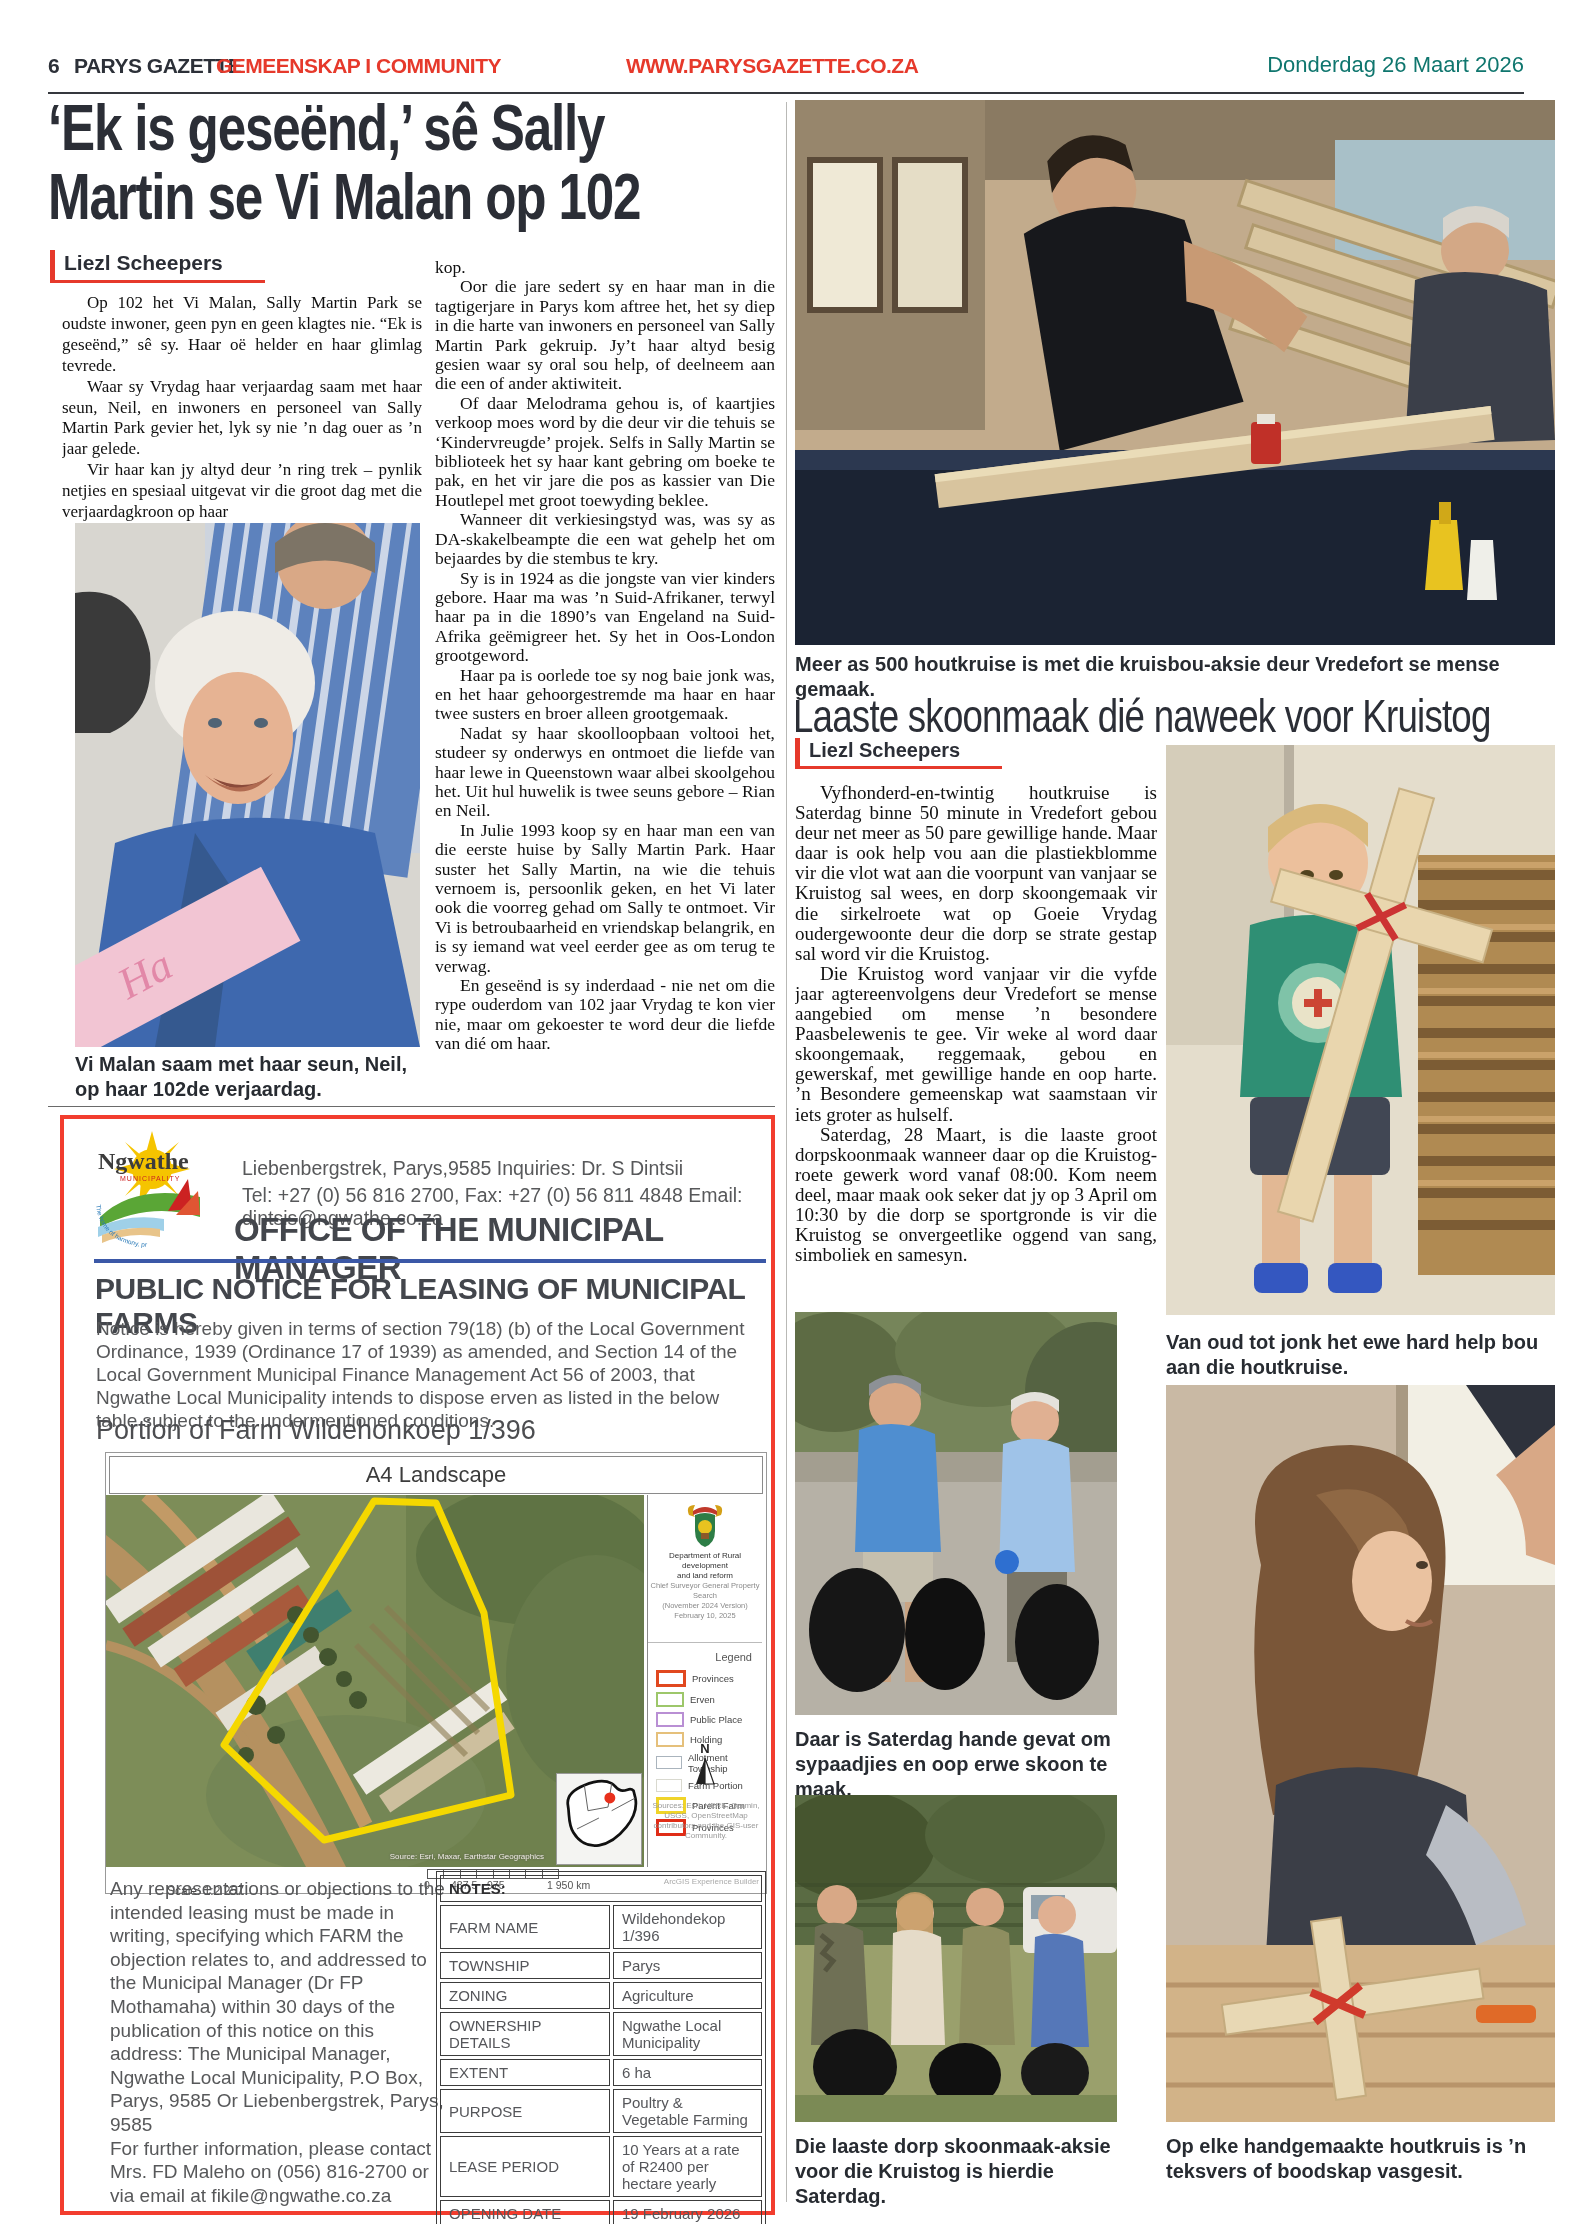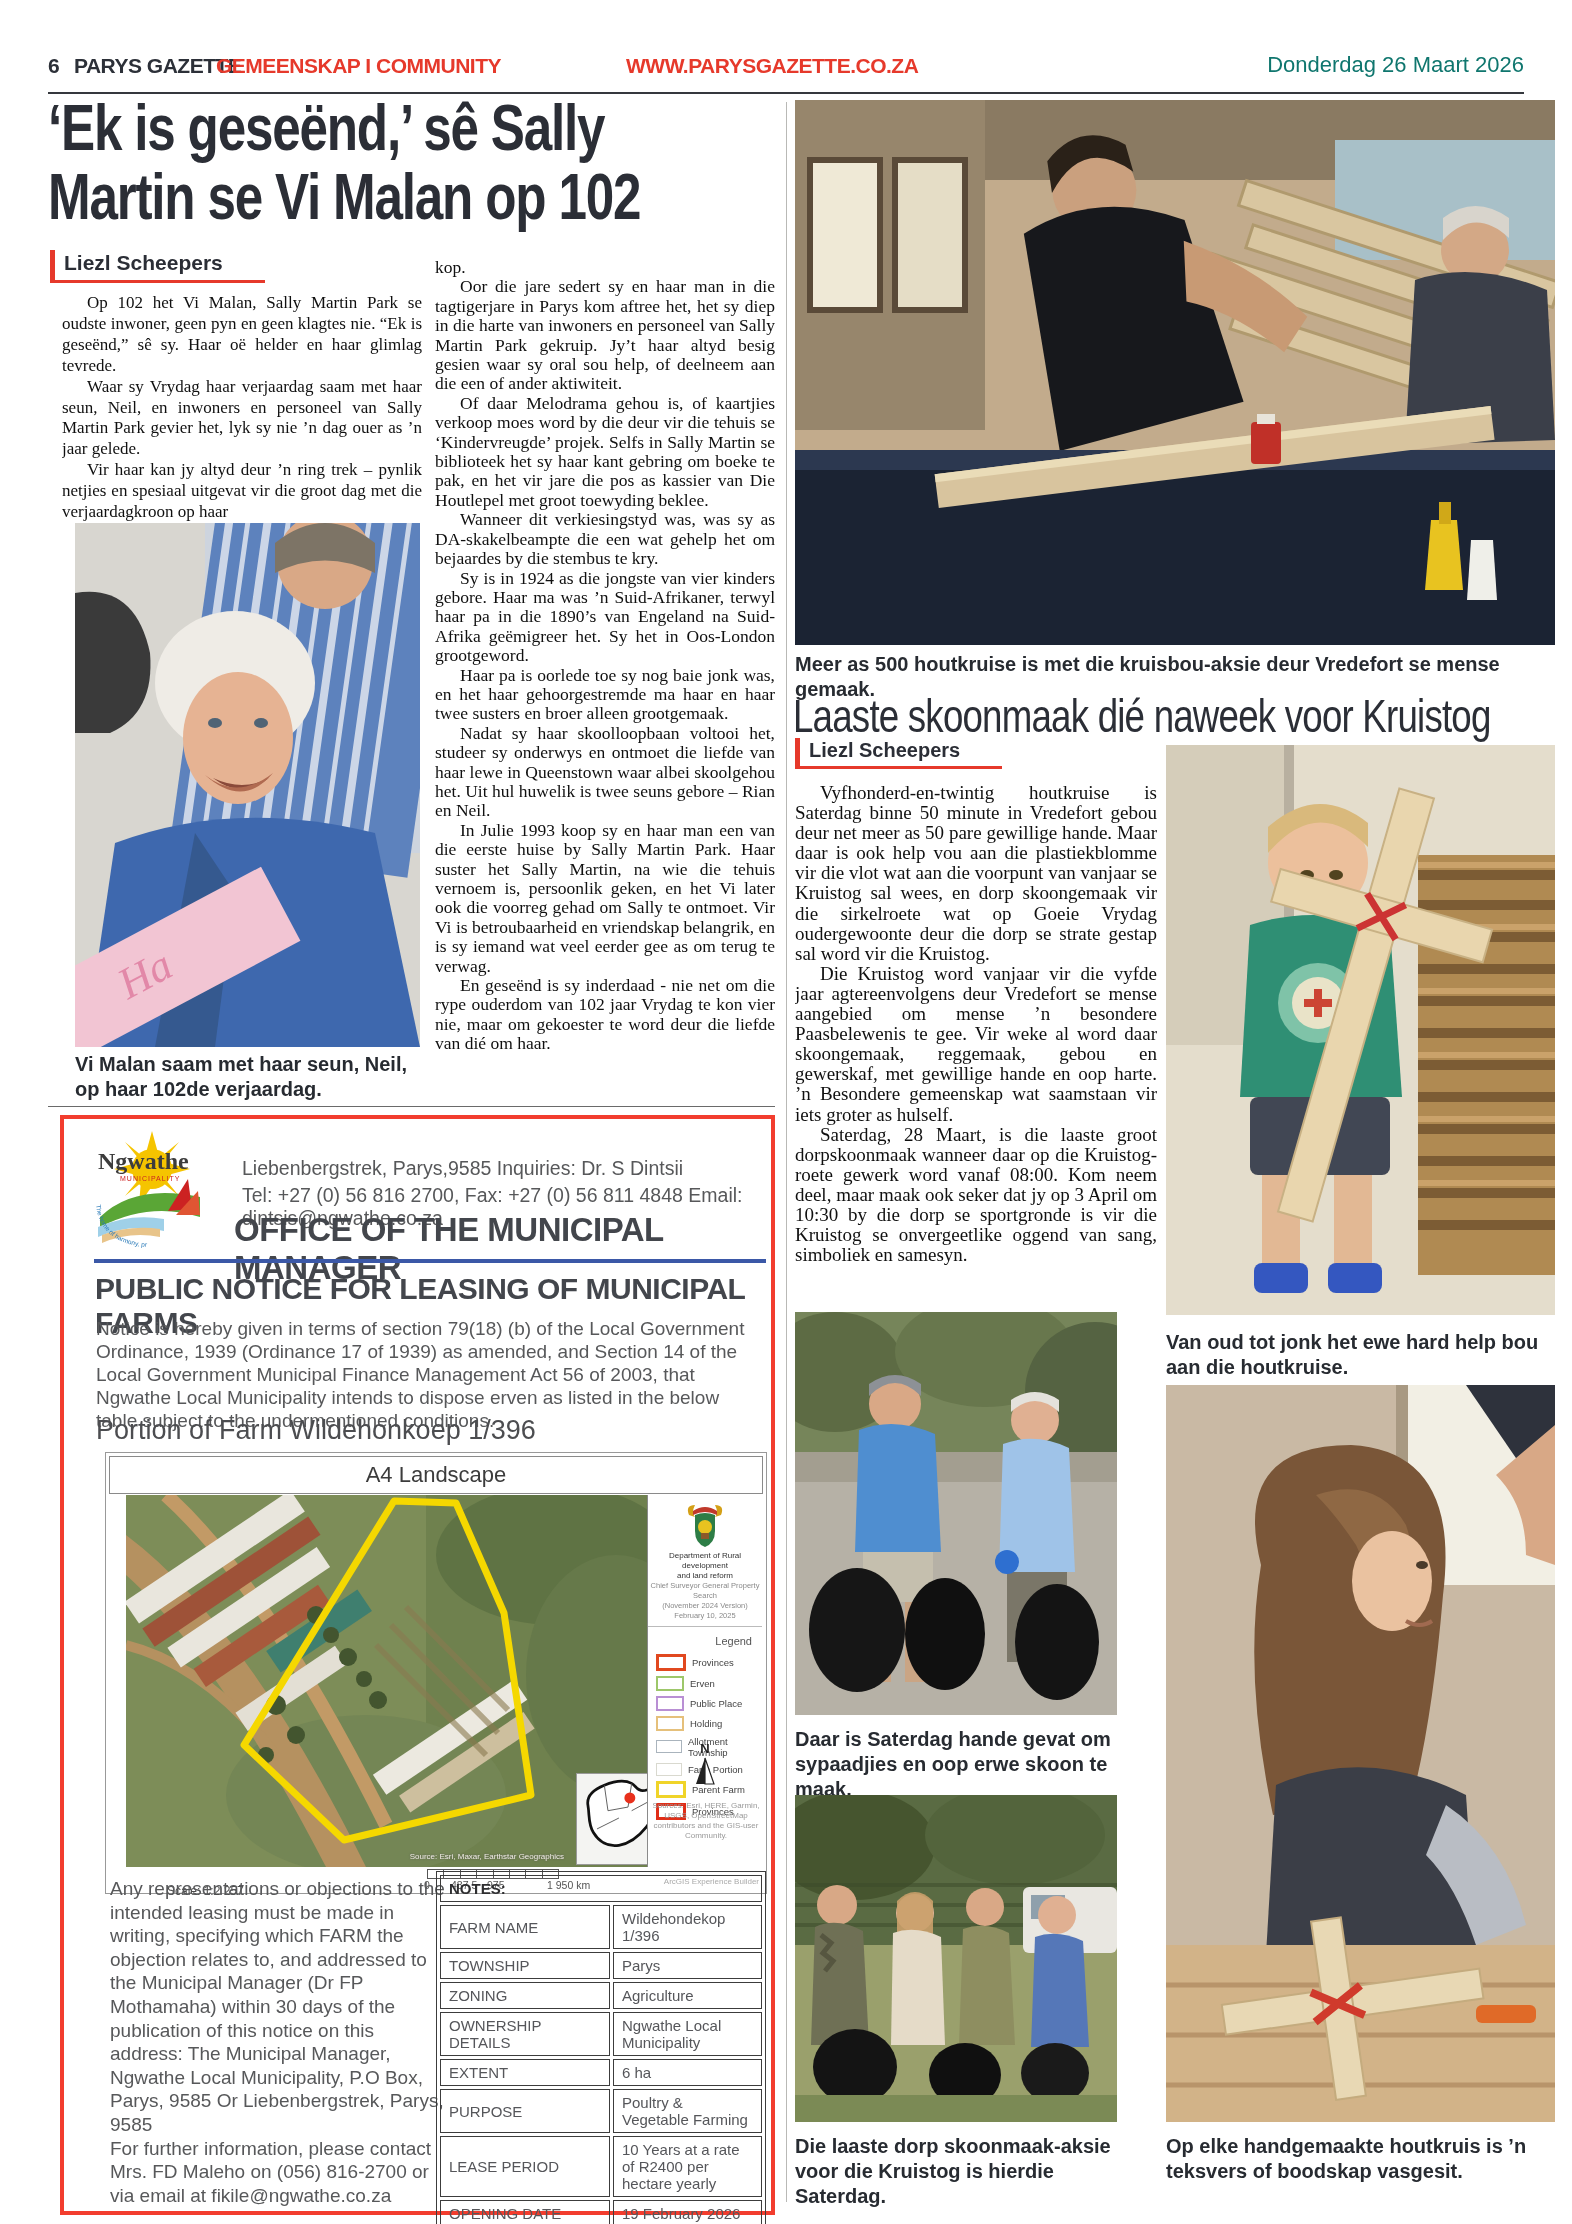--- a/index.html
+++ b/index.html
@@ -50,26 +50,26 @@
   #ad-office{position:absolute;left:170px;top:92px;font-size:33px;font-weight:bold;color:#43464c;letter-spacing:-0.5px;}
   #ad-bluerule{position:absolute;left:30px;top:140px;width:672px;height:4px;background:#3b58a7;}
   #ad-notice-title{position:absolute;left:31px;top:153px;font-size:30px;font-weight:bold;color:#43464c;letter-spacing:-0.5px;}
   #ad-body{position:absolute;left:32px;top:198px;width:664px;font-size:19px;line-height:23px;}
   #ad-farm{position:absolute;left:32px;top:296px;font-size:27px;color:#4c4d50;}
 
   
   #map-block{position:absolute;left:41px;top:333px;width:660px;height:440px;border:1px solid #999;}
   #map-titlebar{position:absolute;left:3px;top:3px;width:652px;height:36px;border:1px solid #8a8a8a;
                 text-align:center;font-size:22px;color:#3c3c3c;line-height:36px;background:#fff;}
-  #map-canvas{position:absolute;left:20px;top:42px;width:444px;height:372px;}
+  #map-canvas{position:absolute;left:0;top:42px;width:444px;height:372px;}
   #map-sidebar{position:absolute;left:541px;top:42px;width:114px;height:372px;border-left:1px solid #8a8a8a;background:#fff;}
   #arms{display:block;margin:6px auto 2px auto;}
   .dept{font-size:8px;color:#333;text-align:center;line-height:10px;}
   .dept.sub{color:#8a8a8a;font-size:7.5px;}
-  #dept-box{border-bottom:1px solid #bbb;padding-bottom:5px;}
+  #dept-box{border-bottom:1px solid #bbb;padding-bottom:21px;}
   #legend-title{font-size:11px;color:#555;text-align:right;padding:8px 10px 4px 0;}
   .leg-item{display:flex;align-items:center;gap:6px;padding:2.5px 0 2.5px 8px;}
   .leg-sw{width:24px;height:11px;background:#fff;flex:0 0 auto;}
   .leg-label{font-size:9.5px;color:#444;}
   .sw0{border:3px solid #e1481f;}
   .sw1{border:2px solid #9dc76a;}
   .sw2{border:2px solid #b98fd4;}
   .sw3{border:2px solid #e5c07b;}
   .sw4{border:1.5px solid #aab4bd;}
   .sw5{border:1.5px solid #d9d9cf;}

